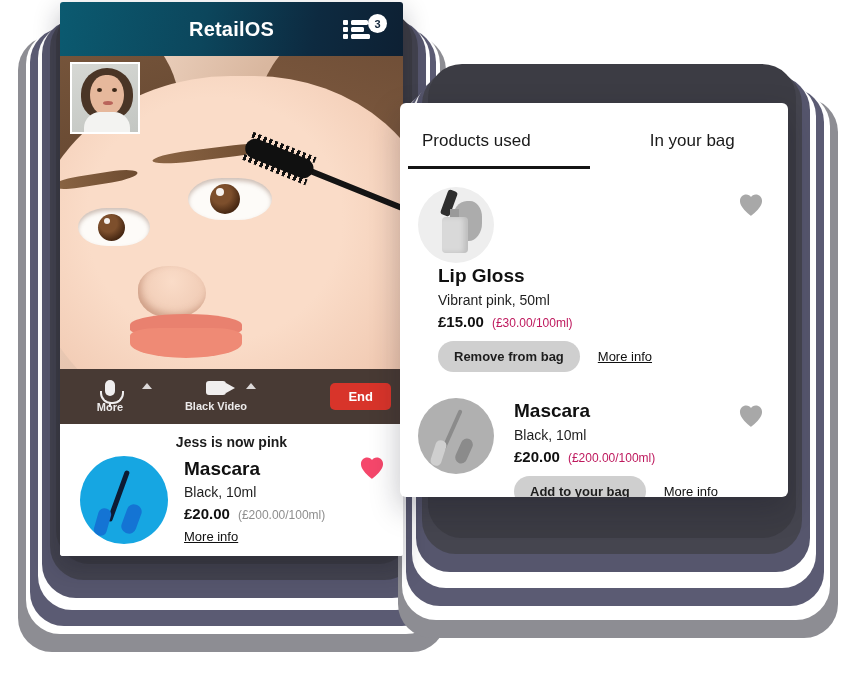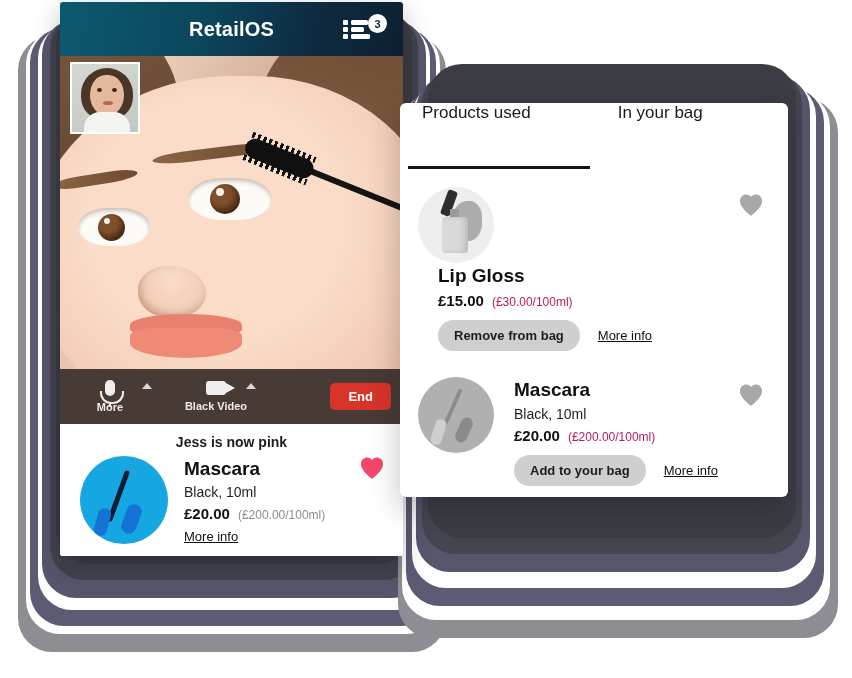--- a/index.html
+++ b/index.html
@@ -133,24 +133,24 @@
   #nu-heart { position: absolute; right: 18px; top: 32px; }
 
   
   #panel {
     position: absolute; left: 400px; top: 103px;
     width: 388px; height: 394px;
     background: #fff; border-radius: 6px;
     box-shadow: 0 12px 30px rgba(20,20,35,.26);
     z-index: 40; overflow: hidden;
   }
-  #tabs { position: relative; display: flex; height: 76px; align-items: flex-start; }
+  #tabs { position: relative; display: flex; height: 76px; align-items: center; }
   .tab { font-size: 17px; color: #1a1a1a; cursor: pointer; position: relative; }
   #tab-0 { margin-left: 22px; }
-  #tab-1 { margin-left: 87px; }
+  #tab-1 { margin-left: 119px; }
   #tab-underline { position: absolute; left: 8px; bottom: 10px; width: 182px; height: 3px; background: #141414; }
 
   .product { display: flex; padding: 0 0 0 18px; position: relative; margin-top: 2px; }
   #product-0 { margin-top: 8px; flex-direction: column; }
   #product-1 { margin-top: 26px; }
   .p-thumb { width: 76px; height: 76px; border-radius: 50%; flex: none; position: relative; overflow: hidden; }
   #thumb-0 { background: #eeeeee; }
   #thumb-1 { background: #b0b0b0; }
   .bottle-body { position: absolute; left: 24px; top: 30px; width: 26px; height: 36px; background: #d9d9d9; border-radius: 4px; box-shadow: inset -4px 0 5px rgba(0,0,0,.12); }
   .bottle-neck { position: absolute; left: 32px; top: 22px; width: 9px; height: 12px; background: #9a9a9a; }
@@ -299,20 +299,21 @@
 
     <div class="product" id="product-0">
       <div class="p-thumb" id="thumb-0">
         <div class="bottle-shadow"></div>
         <div class="bottle-cap"></div>
         <div class="bottle-neck"></div>
         <div class="bottle-body"></div>
       </div>
       <div class="p-info">
         <div class="p-name">Lip Gloss</div>
+        <div class="p-variant">Vibrant pink, 50ml</div>
         <div class="p-price-row">
           <span class="p-price">£15.00</span>
           <span class="p-unit">(£30.00/100ml)</span>
         </div>
         <div class="p-actions">
           <button class="p-btn">Remove from bag</button>
           <a class="p-more">More info</a>
         </div>
       </div>
       <div class="p-heart">

